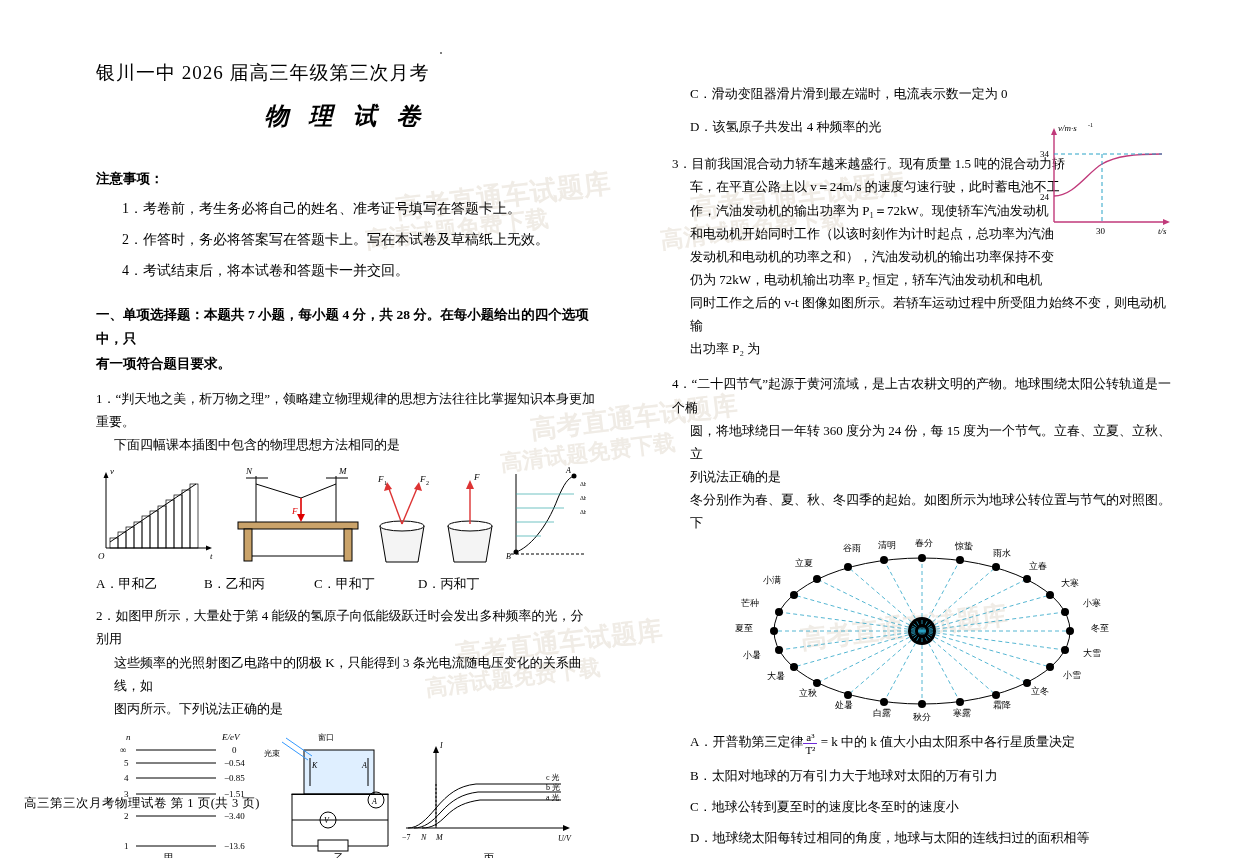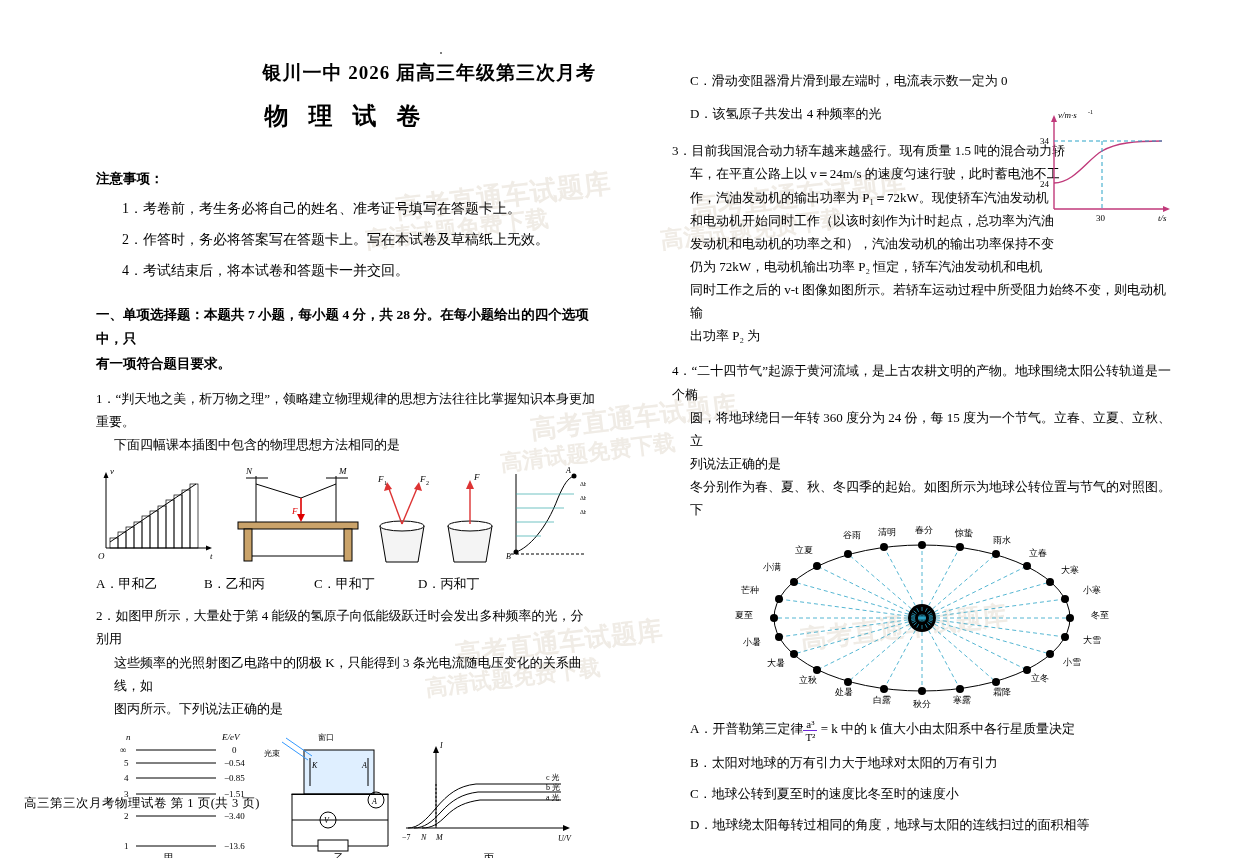--- a/index.html
+++ b/index.html
@@ -3,24 +3,24 @@
 <meta charset="utf-8">
 <style>
   html,body{margin:0;padding:0;background:#ffffff;}
   body{
     width:1246px;height:858px;position:relative;overflow:hidden;
     font-family:"Liberation Serif","DejaVu Serif",serif;
     color:#000;
   }
   .page{position:absolute;left:0;top:0;width:1246px;height:858px;}
   .col-left{position:absolute;left:96px;top:40px;width:500px;}
-  .col-right{position:absolute;left:672px;top:41px;width:500px;}
-
-  .title1{font-size:19px;font-weight:bold;text-align:right;letter-spacing:1px;margin-top:20px;}
-  .title2{font-size:24px;font-weight:bold;text-align:center;letter-spacing:7px;margin-top:14px;}
+  .col-right{position:absolute;left:672px;top:54px;width:500px;}
+
+  .title1{font-size:19px;font-weight:normal;text-align:left;letter-spacing:1px;margin-top:20px;}
+  .title2{font-size:24px;font-weight:bold;text-align:center;letter-spacing:7px;margin-top:14px;font-style:italic;}
 
   .notice-h{font-size:13.5px;font-weight:bold;margin-top:38px;}
   .notice-item{font-size:14px;margin-top:10px;margin-left:26px;line-height:1.5;}
 
   .sect-h{font-size:13.5px;font-weight:bold;margin-top:22px;line-height:1.75;}
   .q{font-size:13px;line-height:1.78;margin-top:11px;}
   .q .indent{display:block;text-indent:0;margin-left:18px;}
   .opts{font-size:13px;margin-top:7px;display:flex;}
   .opts span{display:inline-block;}
   .hang{margin-left:18px;}

